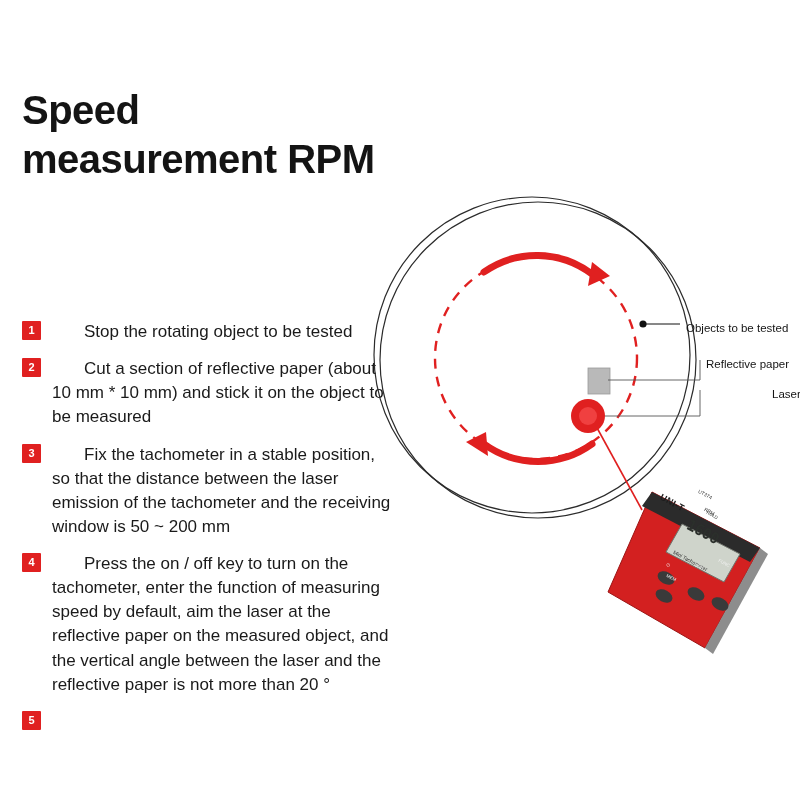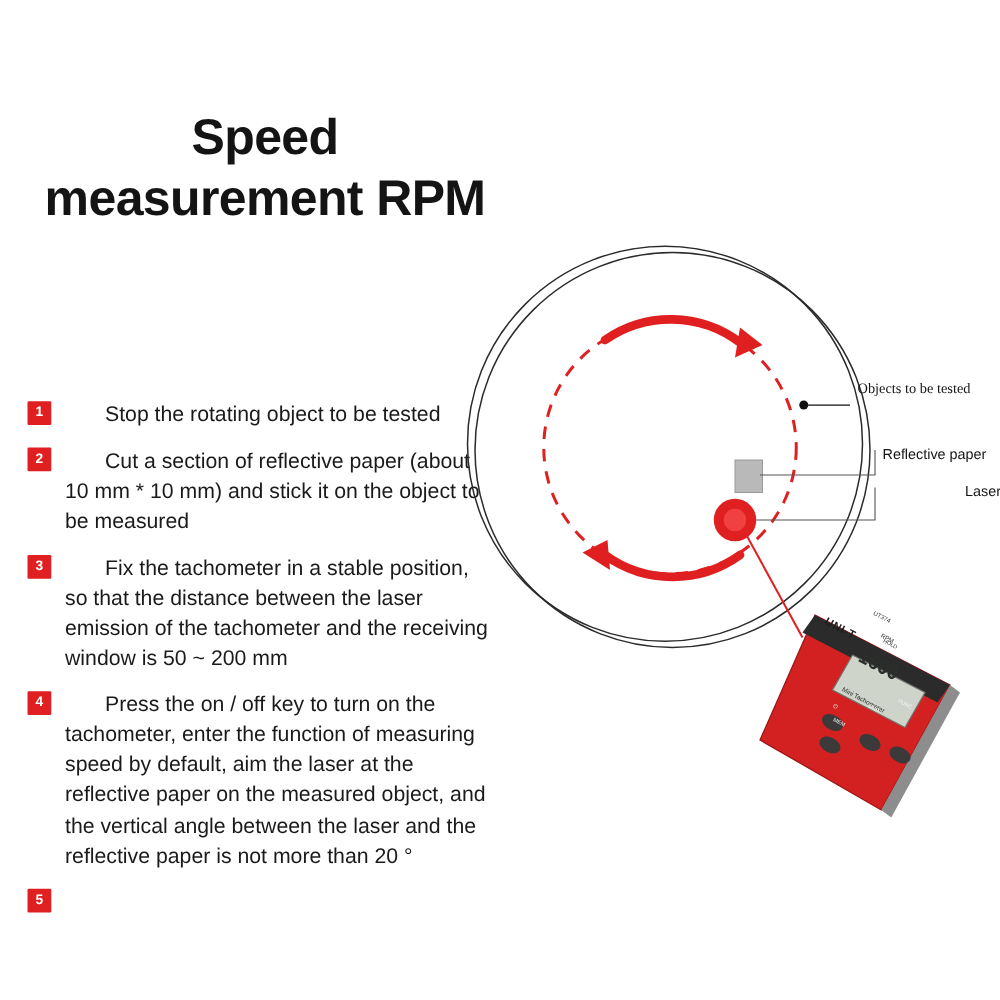--- a/index.html
+++ b/index.html
@@ -20,21 +20,20 @@
   #title {
     position: absolute;
     left: 22px;
     top: 86px;
     width: 380px;
     font-size: 40px;
     line-height: 1.22;
     font-weight: bold;
     color: #141414;
     letter-spacing: -0.5px;
-    text-align: center;
   }
 
   
   #steps {
     position: absolute;
     left: 22px;
     top: 320px;
     width: 370px;
   }
   .step {
@@ -78,21 +77,21 @@
     top: 0;
   }
 
   
   .callout {
     position: absolute;
     font-size: 11.5px;
     color: #141414;
     white-space: nowrap;
   }
-  #callout-object   { left: 686px; top: 305px; font-family: Liberation Serif, serif; }
+  #callout-object   { left: 686px; top: 322px; }
   #callout-paper    { left: 706px; top: 358px; text-align: center; }
   #callout-laser    { left: 740px; top: 388px; margin-left: 32px; }
 
   
   #device {
     position: absolute;
     left: 600px;
     top: 470px;
     width: 200px;
     height: 190px;

